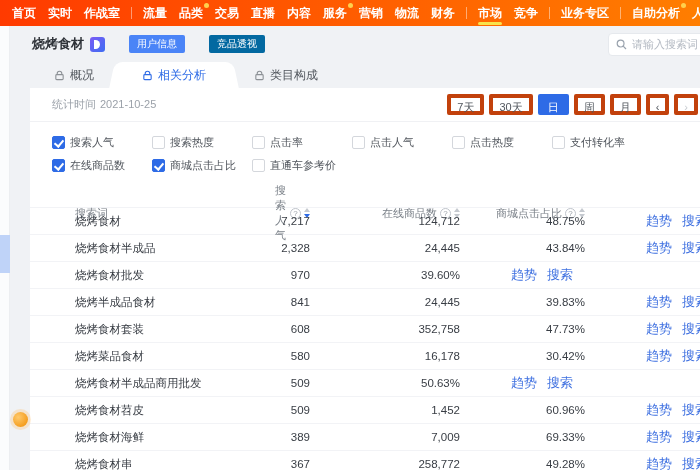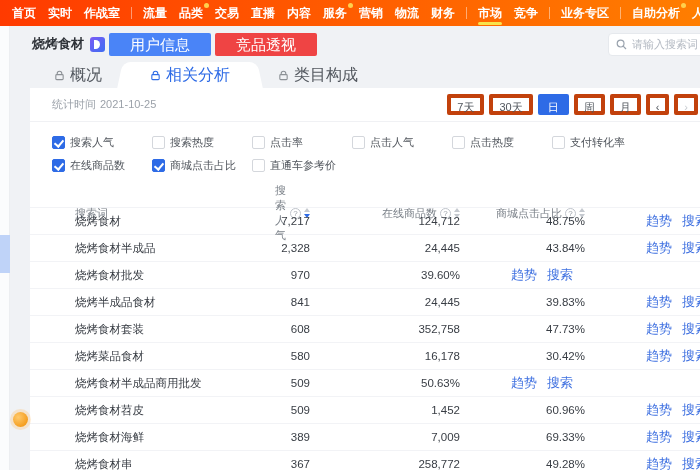--- a/index.html
+++ b/index.html
@@ -22,29 +22,29 @@
   .strip-highlight{position:absolute;left:0;top:209px;width:10px;height:38px;background:#BFD3F8;}
   .service-dot{position:absolute;left:13px;top:412px;width:15px;height:15px;border-radius:50%;
     background:radial-gradient(circle at 35% 35%,#FFC96B,#F08C00);box-shadow:0 0 0 3px rgba(255,180,80,.25);cursor:pointer;z-index:6;}
   
   .subheader{position:absolute;left:10px;top:26px;right:0;height:36px;display:flex;align-items:center;padding-left:22px;}
   .page-title{font-size:13px;font-weight:bold;color:#2E3238;}
   .brand-icon{width:15px;height:15px;border-radius:3px;margin-left:6px;flex:0 0 15px;
     background:linear-gradient(135deg,#7B5BF5,#3D6EF2);position:relative;}
   .brand-icon::after{content:"";position:absolute;left:4px;top:3px;width:6px;height:9px;
     background:#fff;border-radius:0 5px 5px 0;}
-  .pill-btn{margin-left:4px;color:#fff;font-size:15px;line-height:1;padding:4px 21px;border-radius:2px;border:none;cursor:pointer;}
+  .pill-btn{margin-left:24px;color:#fff;font-size:10px;line-height:1;padding:4px 8px;border-radius:2px;border:none;cursor:pointer;}
   .btn-user{background:#4A84F7;}
-  .btn-competitor{background:#ef4444;}
+  .btn-competitor{background:#0369a1;}
   .search-box{position:absolute;left:608px;top:33px;width:120px;height:23px;background:#fff;
     border:1px solid #E6E9ED;border-radius:4px;display:flex;align-items:center;padding:0 7px;gap:5px;overflow:hidden;}
   .search-placeholder{font-size:11px;color:#B3B9C2;white-space:nowrap;}
   
   .tabs{position:absolute;left:30px;top:62px;display:flex;height:26px;z-index:2;}
-  .tab{display:flex;align-items:center;gap:5px;font-size:16px;color:#51565D;padding:0 24px;height:26px;cursor:pointer;position:relative;}
+  .tab{display:flex;align-items:center;gap:5px;font-size:12px;color:#51565D;padding:0 24px;height:26px;cursor:pointer;position:relative;}
   .tab .lock-icon svg{display:block;}
   .tab.active{background:#fff;color:#2E6BE6;border-radius:9px 9px 0 0;}
   .tab.active::before,.tab.active::after{content:"";position:absolute;bottom:0;width:14px;height:100%;background:#fff;z-index:-1;}
   .tab.active::before{left:-6px;transform:skewX(-12deg);border-radius:8px 0 0 0;}
   .tab.active::after{right:-6px;transform:skewX(12deg);border-radius:0 8px 0 0;}
   
   .card{position:absolute;left:30px;top:88px;width:690px;height:382px;background:#fff;border-radius:0 3px 0 0;}
   .toolbar{height:34px;display:flex;align-items:center;padding:0 22px;border-bottom:1px solid #F0F1F4;}
   .stat-time{font-size:11px;color:#9BA1A9;}
   .stat-time span{margin-right:4px;}

